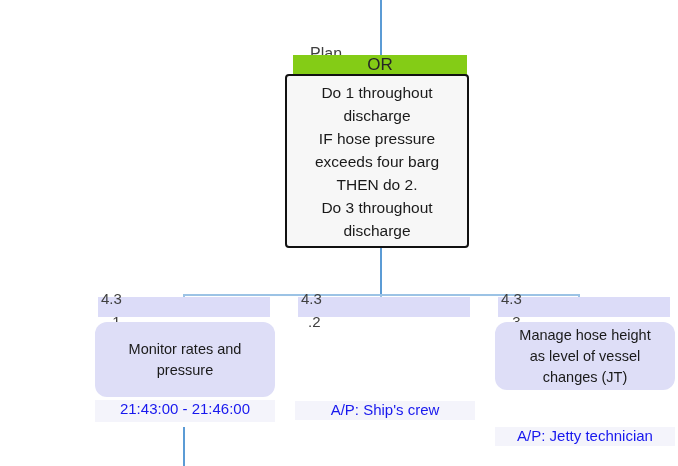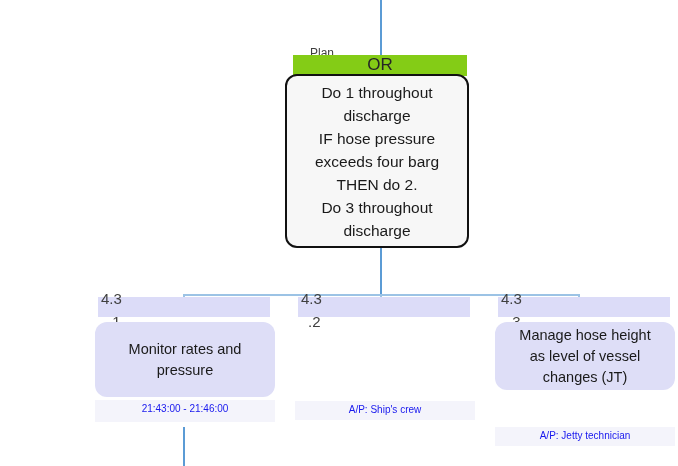--- a/index.html
+++ b/index.html
@@ -27,31 +27,31 @@
     color:#262626;
     font-size:17px;
     text-align:center;
     line-height:20px;
   }
 
   
   .plan-label{
     position:absolute;
     color:#3f3f3f;
-    font-size:12px;
+    font-size:16px;
     line-height:19px;
     white-space:pre;
   }
 
   
   .plan-box{
     position:absolute;
     background:#f7f7f7;
     border:2px solid #111111;
-    border-radius:12px;
+    border-radius:4px;
     box-sizing:border-box;
     display:flex;
     align-items:center;
     justify-content:flex-end;
   }
   .plan-box .txt{
     color:#1a1a1a;
     font-size:15.5px;
     line-height:23px;
     text-align:center;
@@ -89,21 +89,21 @@
     position:absolute;
     color:#3f3f3f;
     font-size:15px;
     line-height:17px;
   }
 
   
   .meta{
     position:absolute;
     color:#1818ee;
-    font-size:10px;
+    font-size:15px;
     line-height:18px;
     text-align:center;
     white-space:pre-line;
     background:#f4f4fb;
   }
 </style>
 </head>
 <body>
 
 <div id="canvas">

